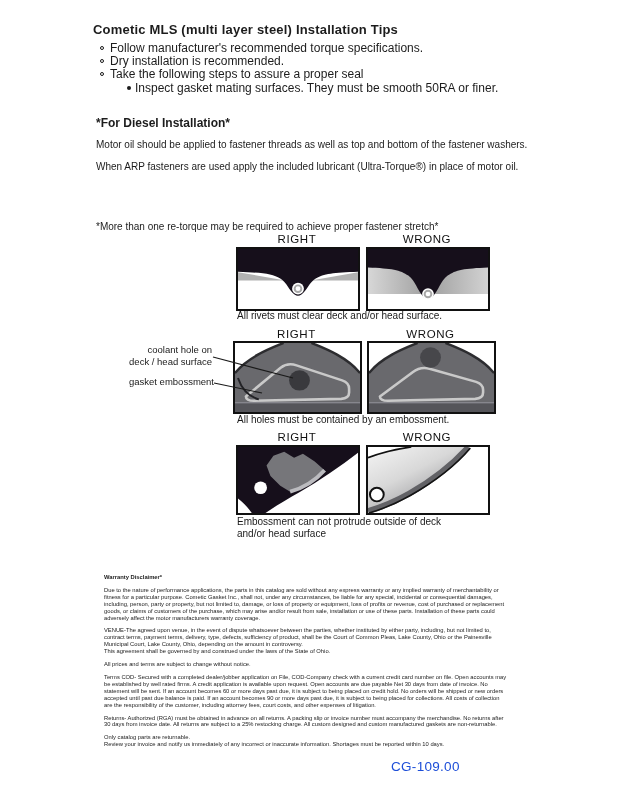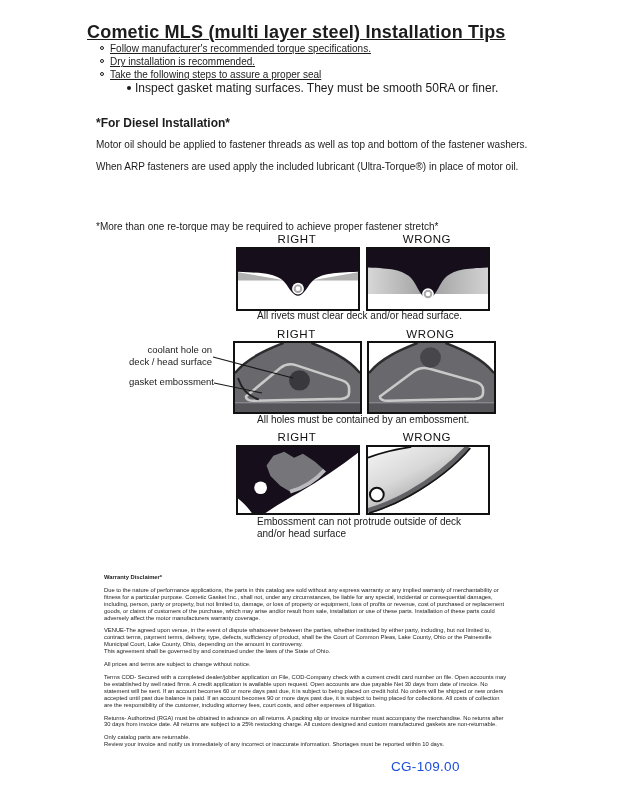--- a/index.html
+++ b/index.html
@@ -1,42 +1,42 @@
 <!DOCTYPE html>
 <html><head>
 <meta charset="utf-8">
 <style>
   * { margin:0; padding:0; box-sizing:border-box; }
   html,body { background:#ffffff; }
   body { font-family:"Liberation Sans", sans-serif; color:#1c1c1c; }
   .page { position:relative; width:618px; height:800px; background:#ffffff; overflow:hidden; }
 
-  .doc-title { position:absolute; left:87px; top:22px; font-size:18px; font-weight:bold;
-               text-decoration:underline; letter-spacing:0.2px; }
-
-  .bullet-list { position:absolute; left:100px; top:42px; width:470px; font-size:10px; line-height:13.2px;text-decoration:underline; }
+  .doc-title { position:absolute; left:93px; top:22px; font-size:13px; font-weight:bold;
+               letter-spacing:0.2px; }
+
+  .bullet-list { position:absolute; left:100px; top:42px; width:470px; font-size:12px; line-height:13.2px; }
   .b-item { display:flex; align-items:flex-start; }
   .b-item .marker { width:4px; height:4px; border:1px solid #1c1c1c; border-radius:50%;
                     margin:4px 6px 0 0; flex:0 0 auto; }
   .sub-list { position:absolute; left:127px; top:81.5px; width:460px; font-size:12px; line-height:13.2px; }
   .s-item { display:flex; align-items:flex-start; }
   .s-item .marker { width:4px; height:4px; background:#1c1c1c; border-radius:50%;
                     margin:4.5px 4px 0 0; flex:0 0 auto; }
 
   .diesel-heading { position:absolute; left:96px; top:116px; font-size:12px; font-weight:bold; }
   .para { position:absolute; left:96px; width:465px; font-size:10px; line-height:22px; white-space:pre-line; }
   .p1 { top:134px; }
   .p2 { top:169px; }
   .p3 { top:216px; }
 
   .figures { position:absolute; left:0; top:233px; width:618px; height:322px; }
   .fig-label { position:absolute; width:122px; text-align:center; font-size:11.5px; letter-spacing:0.6px; color:#111; }
   .panel { position:absolute; border:2px solid #111; background:#fff; }
   .panel svg { display:block; width:100%; height:100%; }
-  .caption { position:absolute; left:237px; font-size:10px; line-height:12px; white-space:pre-line; color:#1a1a1a; width:260px;margin-left:20px; }
+  .caption { position:absolute; left:237px; font-size:10px; line-height:12px; white-space:pre-line; color:#1a1a1a; width:260px; }
   .ann-label { position:absolute; text-align:right; font-size:9.5px; line-height:11.5px; color:#1a1a1a; white-space:pre-line; }
   .leader-overlay { position:absolute; left:0; top:0; width:618px; height:322px; pointer-events:none; }
 
   .warranty { position:absolute; left:104px; top:574px; width:424px; font-size:5.8px; line-height:6.9px; color:#222; }
   .warranty .w-head { font-weight:bold; margin-bottom:6px; }
   .warranty .w-para { white-space:pre-line; margin-bottom:6px; }
 
   .doc-number { position:absolute; left:391px; top:759px; font-size:13.5px; color:#1d4ed8; letter-spacing:0.3px; }
 </style>
 </head>

